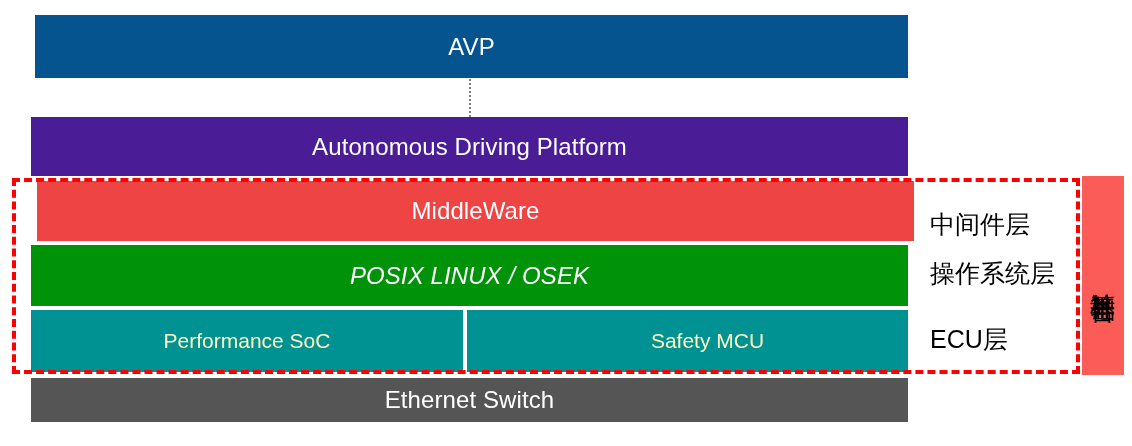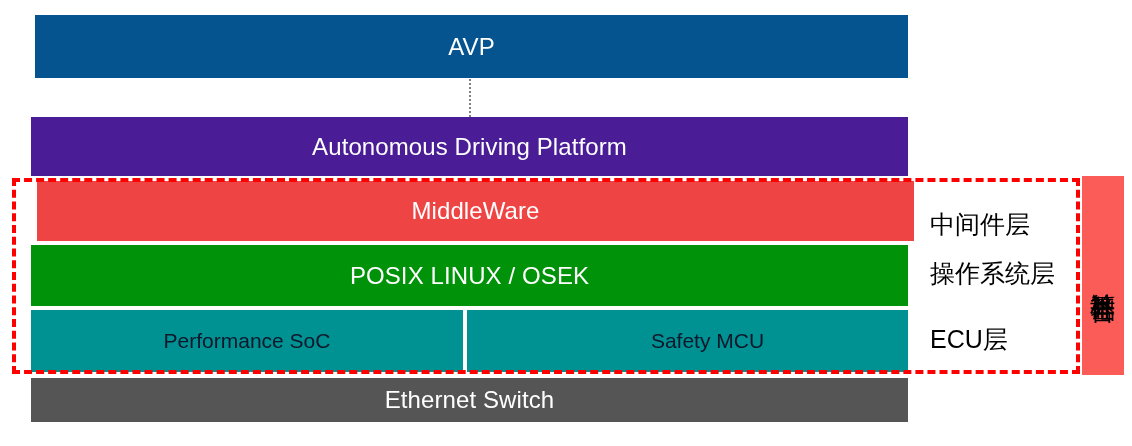--- a/index.html
+++ b/index.html
@@ -64,36 +64,37 @@
     width: 877px;
     height: 60px;
     background: #ef4444;
   }
   #os-box {
     left: 31px;
     top: 245px;
     width: 877px;
     height: 61px;
     background: #009309;
+    font-style: italic;
   }
   #ecu-row {
     position: absolute;
     left: 31px;
     top: 310px;
     width: 877px;
     height: 62px;
     display: flex;
   }
   #ecu-row .ecu-cell {
     position: relative;
     display: flex;
     align-items: center;
     justify-content: center;
     background: #009193;
-    color: #0f172a;
+    color: #fef9c3;
     font-size: 21px;
     white-space: nowrap;
   }
   #soc-box { width: 432px; }
   #ecu-divider {
     width: 4px;
     background: #ffffff;
     flex: 0 0 4px;
   }
   #mcu-box { flex: 1 1 auto; padding-left: 40px; }

